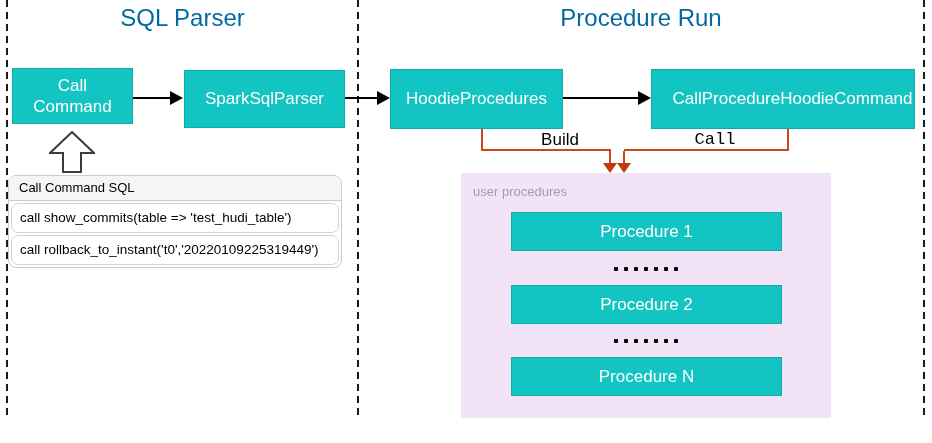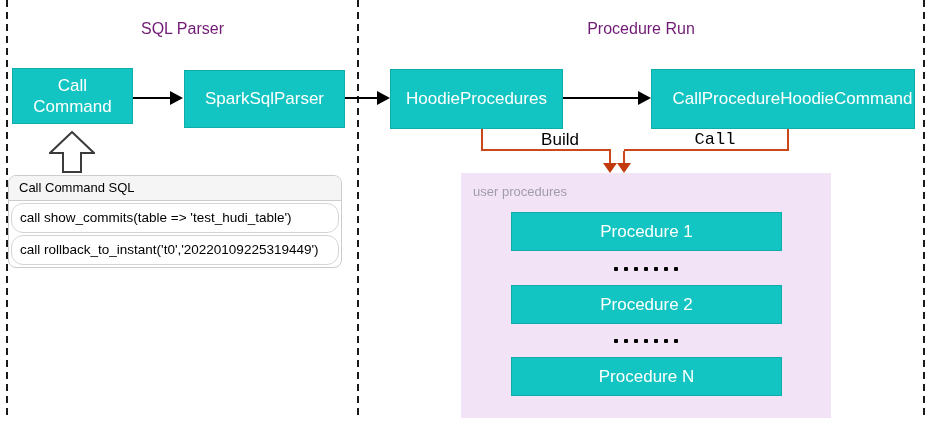--- a/index.html
+++ b/index.html
@@ -11,21 +11,21 @@
   html,body{background:#ffffff;}
   body{font-family:"Liberation Sans",sans-serif;}
   .canvas{position:relative;width:932px;height:443px;background:#fff;overflow:hidden;}
 
   .vdash{position:absolute;top:0;width:2px;height:415px;
          background:repeating-linear-gradient(to bottom,var(--line-black) 0 7px,transparent 7px 12px);}
   .vdash.left{left:6px;}
   .vdash.mid{left:357px;}
   .vdash.right{left:923px;}
 
-  .section-title{position:absolute;top:20px;font-size:16px;color:#701a75;text-align:center;}
+  .section-title{position:absolute;top:4px;font-size:24px;color:#0369a1;text-align:center;}
   .title-sql{left:7px;width:351px;}
   .title-proc{left:358px;width:566px;}
 
   .node{position:absolute;background:var(--teal);border:1px solid var(--teal-border);
         color:#fff;display:flex;align-items:center;justify-content:center;
         text-align:center;font-size:17px;line-height:1.25;}
   .n-call{left:12px;top:68px;width:121px;height:56px;}
   .n-call .inner{max-width:85px;}
   .n-spark{left:184px;top:70px;width:161px;height:58px;}
   .n-hoodie{left:390px;top:69px;width:173px;height:60px;}
@@ -42,21 +42,21 @@
   .a2 .line{width:34px;}
   .a3{left:563px;top:91px;width:88px;}
   .a3 .line{width:77px;}
 
   .up-arrow{position:absolute;left:49px;top:131px;}
 
   .sql-panel{position:absolute;left:8px;top:175px;width:334px;background:#fff;
              border:1px solid var(--panel-border);border-radius:8px;overflow:hidden;}
   .sql-header{background:var(--panel-header-bg);border-bottom:1px solid var(--panel-border);
               font-size:13px;color:#000;padding:4px 10px 5px 10px;}
-  .sql-row{border:1px solid #d4d4d4;border-radius:12px;margin:2px;
+  .sql-row{border:1px solid #d4d4d4;border-radius:7px;margin:2px;
            font-size:13.5px;color:#000;padding:6px 6px 7px 8px;white-space:nowrap;}
 
   .edge{position:absolute;background:var(--orange);}
   .e-build-v1{left:481px;top:129px;width:2px;height:21px;}
   .e-build-h{left:481px;top:149px;width:130px;height:2px;}
   .e-build-v2{left:609px;top:151px;width:2px;height:13px;}
   .e-call-v1{left:787px;top:129px;width:2px;height:21px;}
   .e-call-h{left:624px;top:149px;width:165px;height:2px;}
   .e-call-v2{left:623px;top:151px;width:2px;height:13px;}
   .down-head{position:absolute;width:0;height:0;background:none;

